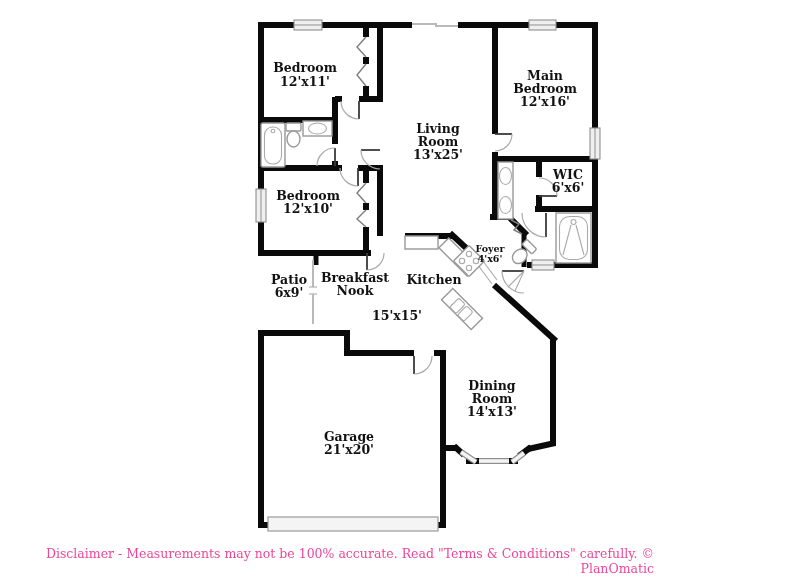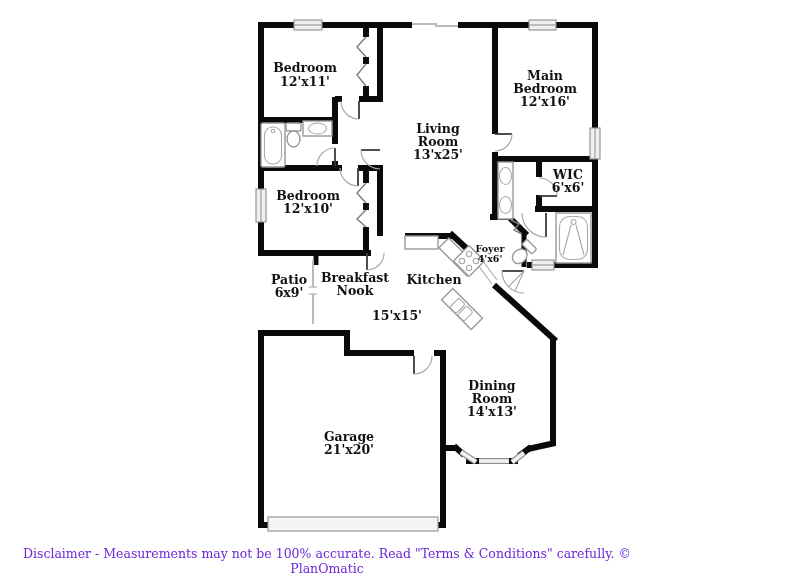--- a/index.html
+++ b/index.html
@@ -14,22 +14,22 @@
   .win line{stroke:#8f8f8f;stroke-width:1;}
   .opening{stroke:#b9b9b9;stroke-width:2;fill:none;}
   .arc{stroke:var(--arc,#aaa);stroke-width:1.2;fill:none;}
   .leaf{stroke:#3a3a3a;stroke-width:1.8;fill:none;}
   .zig{stroke:#7d7d7d;stroke-width:1.4;fill:none;}
   .winline-base{stroke:#8f8f8f;stroke-width:6;}
   .winline-top{stroke:#f3f3f3;stroke-width:3.6;}
   .room-label{font-weight:bold;fill:var(--label,#111);font-size:12.5px;text-anchor:middle;
               font-family:"DejaVu Serif","Liberation Serif",serif;}
   .room-label.small{font-size:9.5px;}
-  .disclaimer{position:absolute;left:0;top:546px;width:654px;text-align:center;
-              font-size:12.5px;color:#6d28d9;font-family:"DejaVu Serif","Liberation Serif",serif;}
+  .disclaimer{position:absolute;left:0;top:546px;width:654px;text-align:right;
+              font-size:12.5px;color:#ec4899;font-family:"DejaVu Serif","Liberation Serif",serif;}
 </style>
 </head>
 <body>
 
 <div class="page">
 <svg class="plan-svg" width="809" height="545" viewBox="0 0 809 545" xmlns="http://www.w3.org/2000/svg">
 
   <g class="wall">
 
     <line x1="258" y1="25" x2="412" y2="25"></line>

